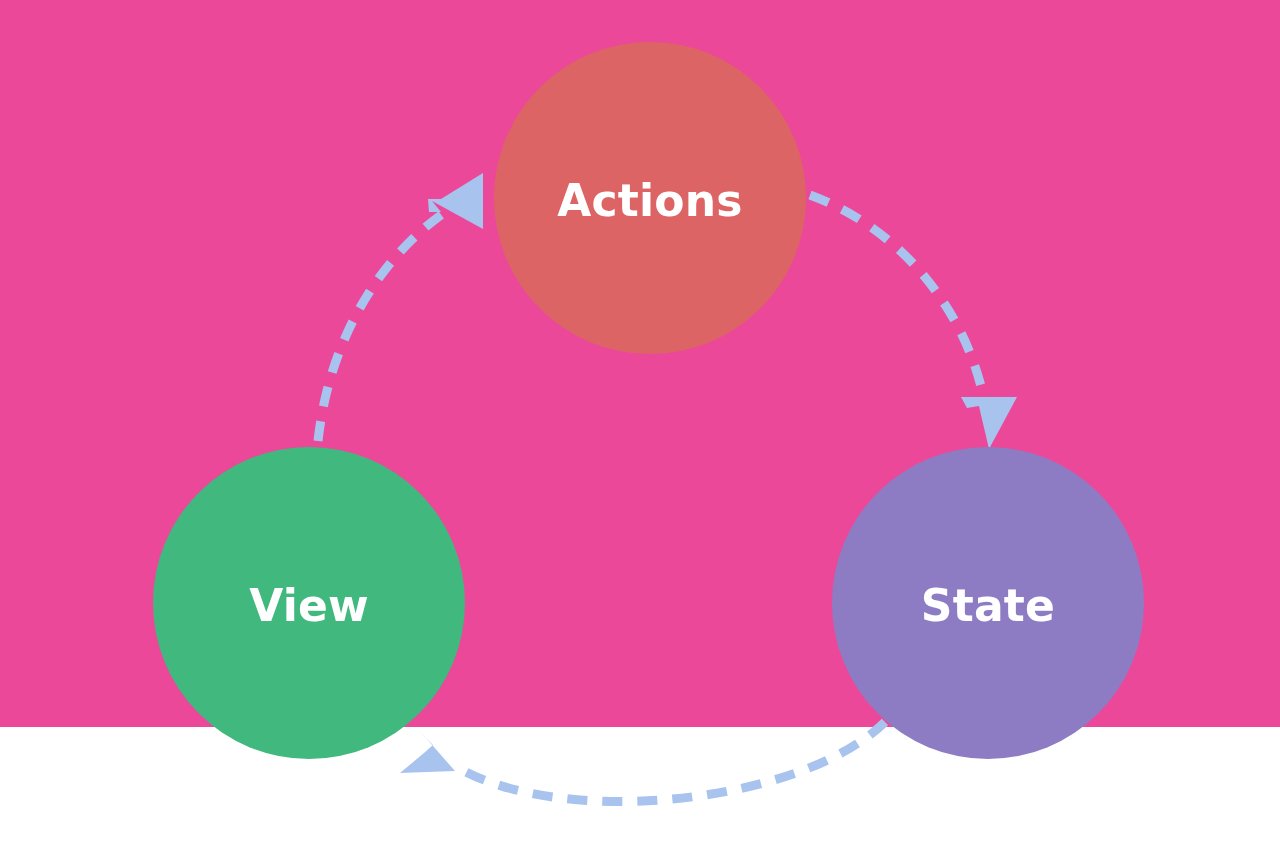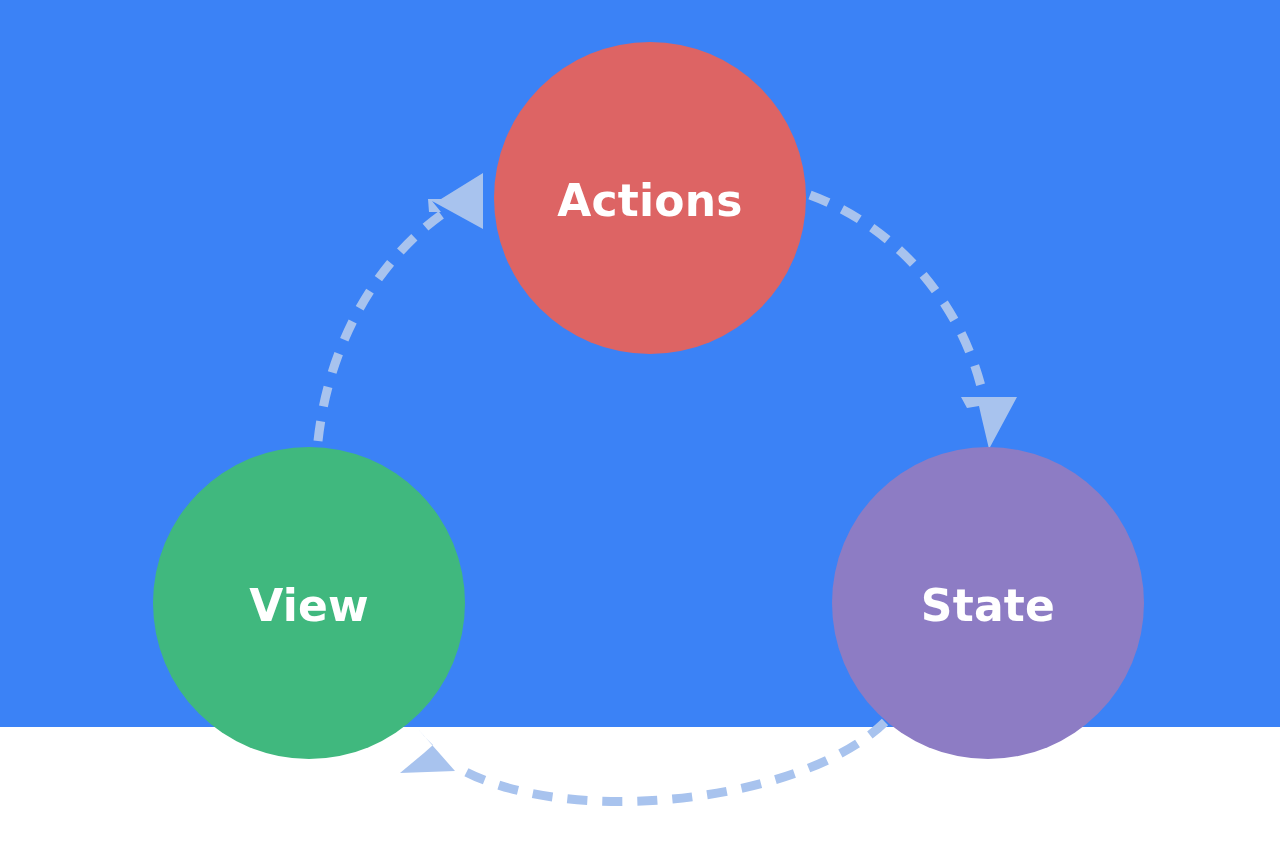--- a/index.html
+++ b/index.html
@@ -11,21 +11,21 @@
   body {
     width: 1280px;
     height: 866px;
     overflow: hidden;
     font-family: "DejaVu Sans", sans-serif;
   }
   #diagram-root {
     position: relative;
     width: 1280px;
     height: 727px;
-    background: #3b82f6;
+    background: #ec4899;
   }
   #diagram-svg {
     position: absolute;
     top: 0;
     left: 0;
     width: 1280px;
     height: 866px;
     display: block;
   }
   .node-label {

